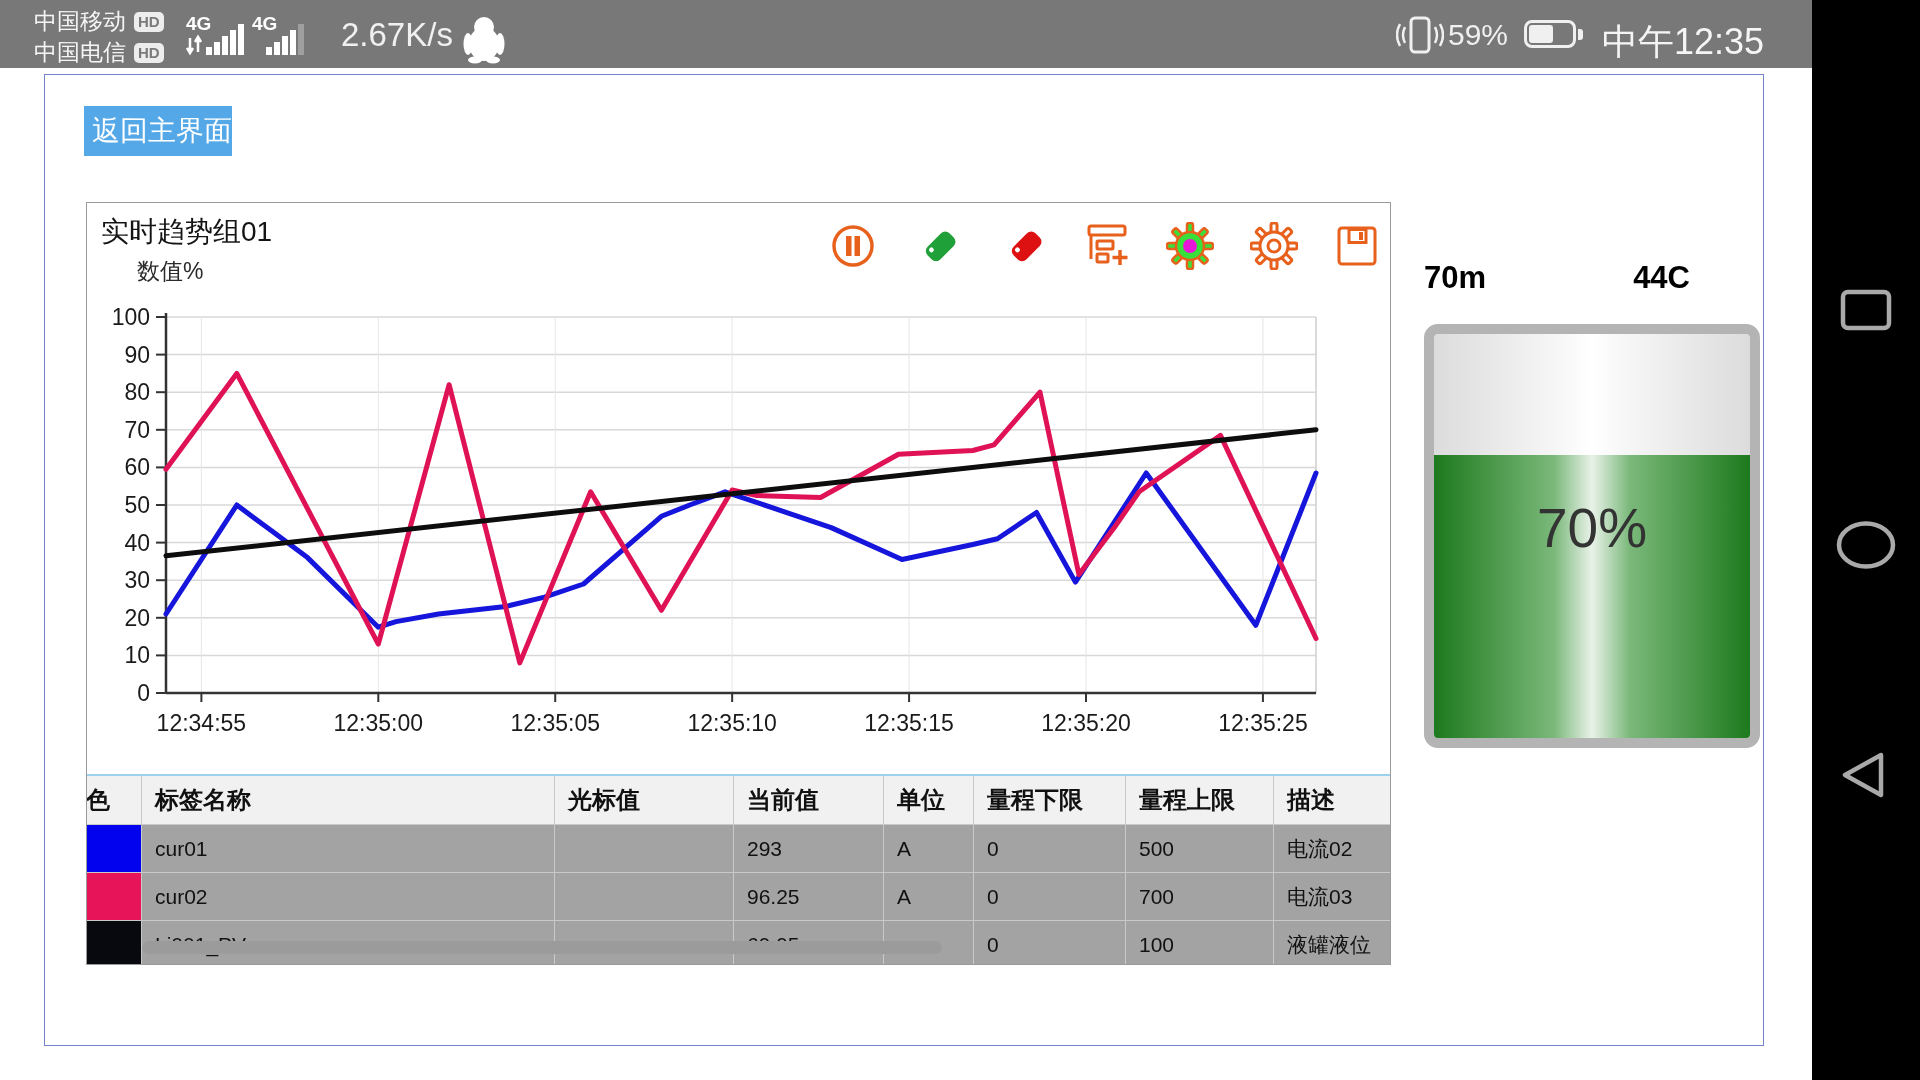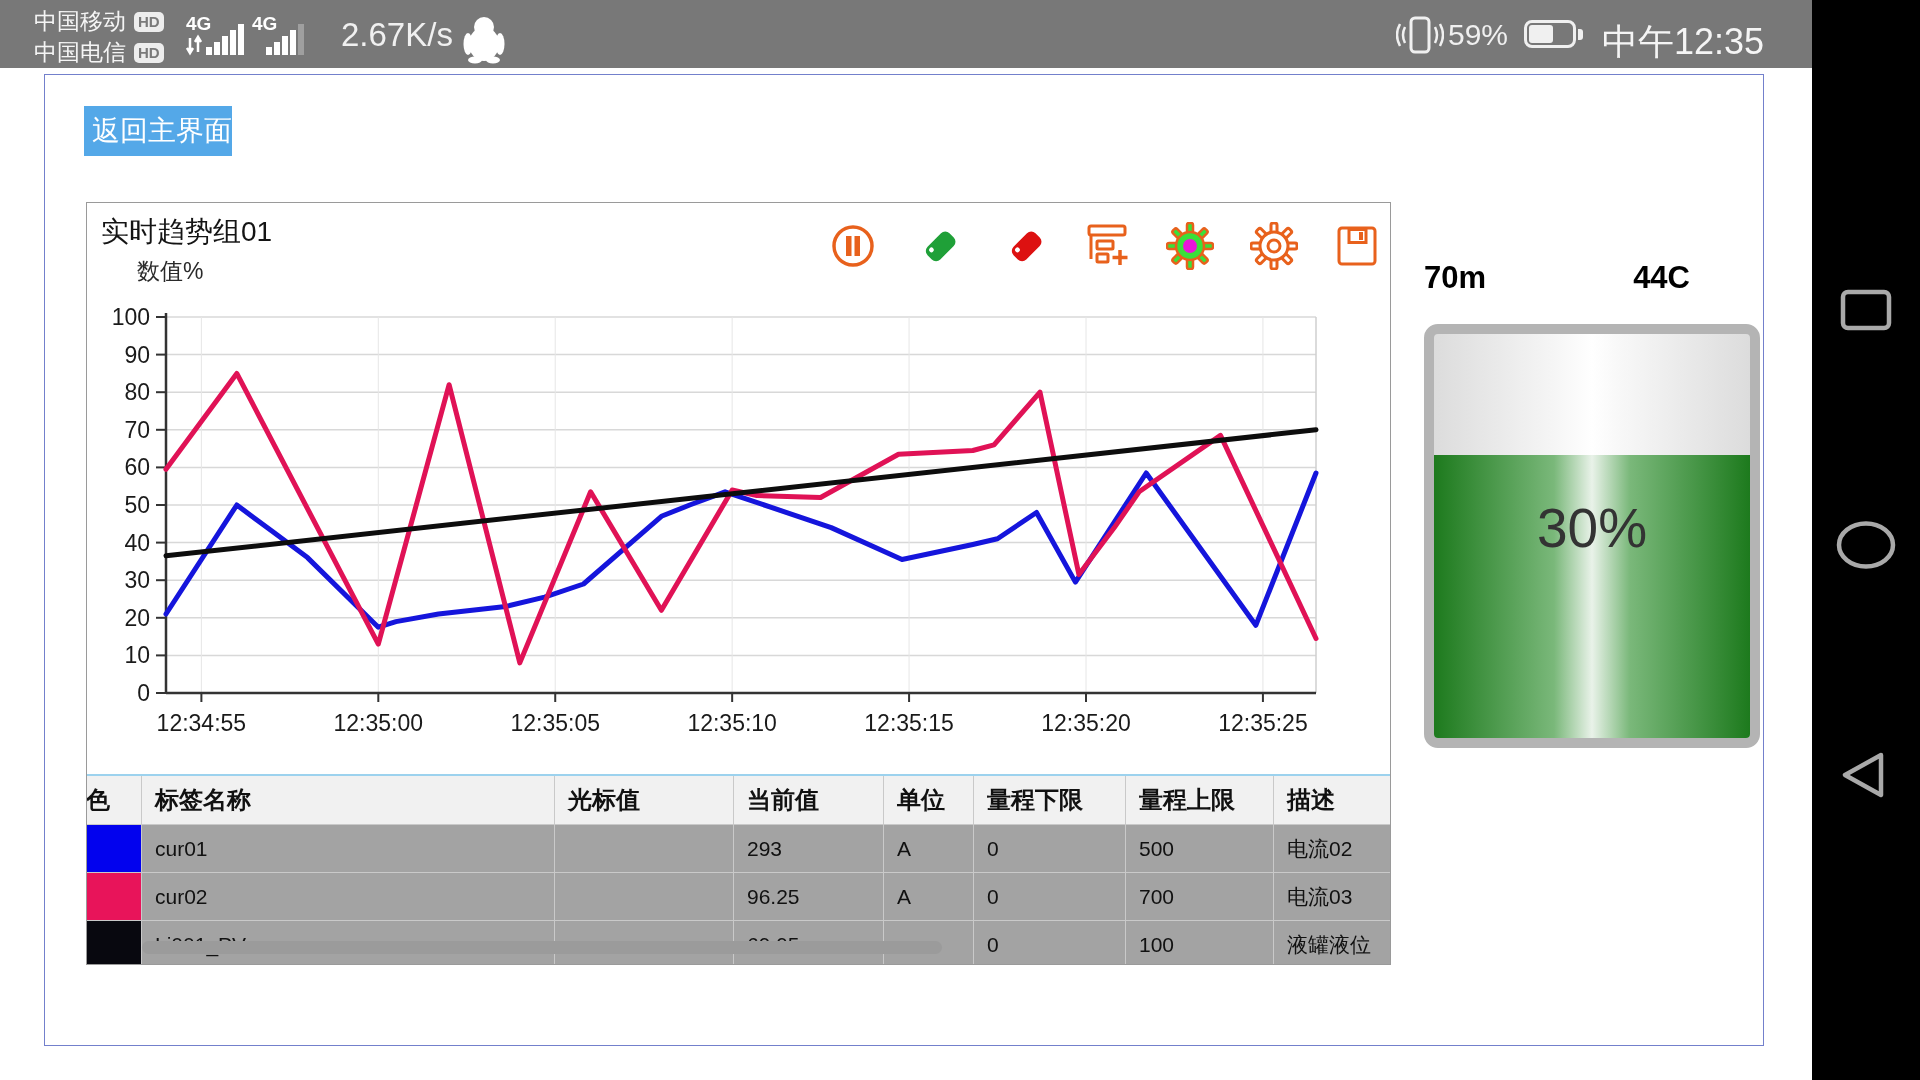--- a/index.html
+++ b/index.html
@@ -302,15 +302,15 @@
     <div class="h-scrollbar"></div>
   </div>
 
   <div class="tank-labels">
     <span>70m</span>
     <span class="tank-label-r">44C</span>
   </div>
   <div class="tank">
     <div class="tank-fill" id="tank-fill" style="height: 70%;"></div>
   </div>
-  <div class="tank-pct">30%</div>
+  <div class="tank-pct">70%</div>
 
 </div>
 
 </body></html>

